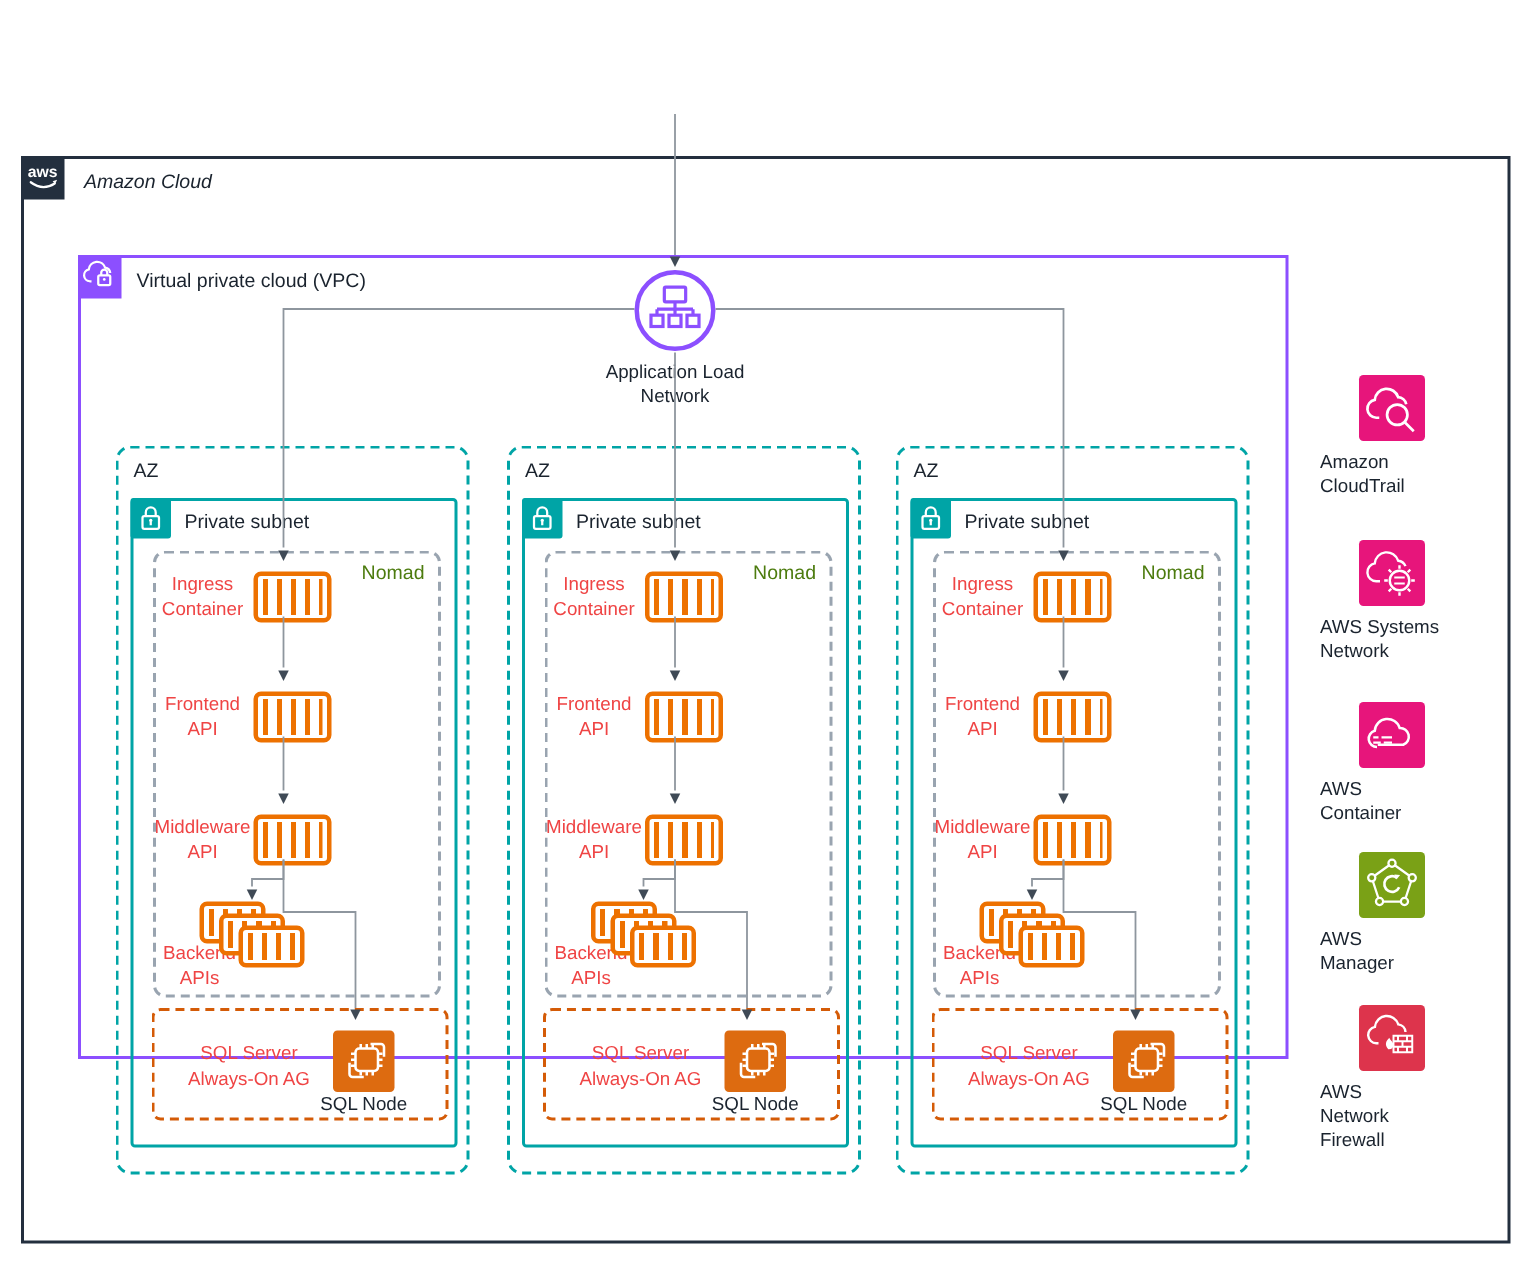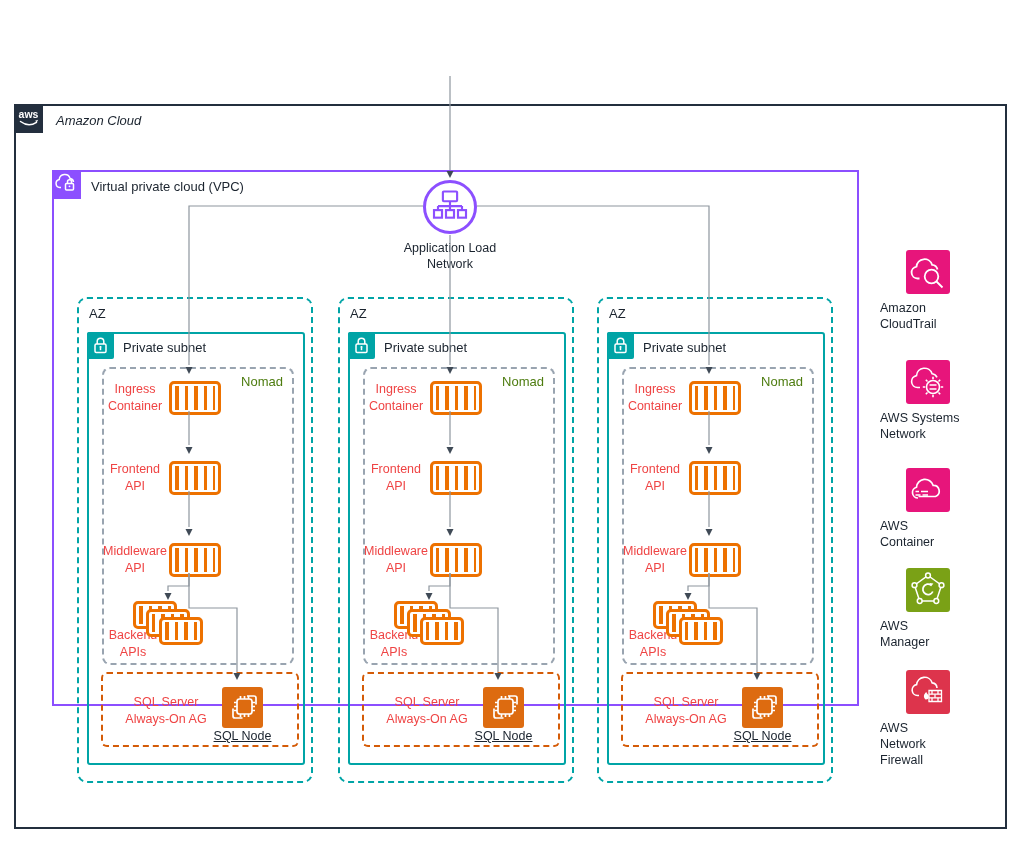--- a/index.html
+++ b/index.html
@@ -55,21 +55,21 @@
   .ci-ing{top:12px;} .ci-fe{top:92px;} .ci-mw{top:174px;}
   .bstack{position:absolute;left:29px;top:232px;width:72px;height:46px;z-index:3;}
   .bstack .container-icon{width:44px;height:28px;}
   .b1{left:0;top:0;} .b2{left:13px;top:8px;} .b3{left:26px;top:16px;}
 
   
   .sqlag{left:12px;top:338px;width:198px;height:75px;border:2px dashed #D45B07;border-radius:6px;}
   .sql-group-lbl{left:11px;top:20px;width:104px;}
   .sql-node{position:absolute;left:119px;top:13px;width:41px;height:41px;background:#DD6B10;border-radius:3px;
        display:flex;align-items:center;justify-content:center;z-index:3;}
-  .sql-node-lbl{left:97px;top:55px;width:85px;text-align:center;font-size:12.5px;text-decoration:underline;}
+  .sql-node-lbl{left:97px;top:55px;width:85px;text-align:center;font-size:12.5px;}
 
   
   .sidebar{left:880px;top:250px;width:96px;height:540px;z-index:3;}
   .side-item{position:absolute;left:0;width:96px;}
   .si-0{top:0;} .si-1{top:110px;} .si-2{top:218px;} .si-3{top:318px;} .si-4{top:420px;}
   .side-icon{position:absolute;left:26px;top:0;width:44px;height:44px;border-radius:3px;
        display:flex;align-items:center;justify-content:center;}
   .bg-pink{background:#E7157B;} .bg-green{background:#7AA116;} .bg-red{background:#DD344C;}
   .side-lbl{position:absolute;top:50px;left:0;width:96px;text-align:left;font-size:12.5px;line-height:16px;}
   .side-lbl span{display:block;}

